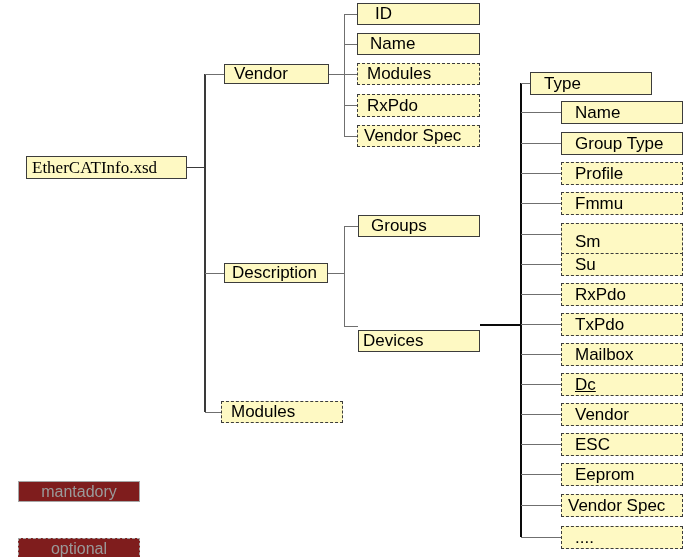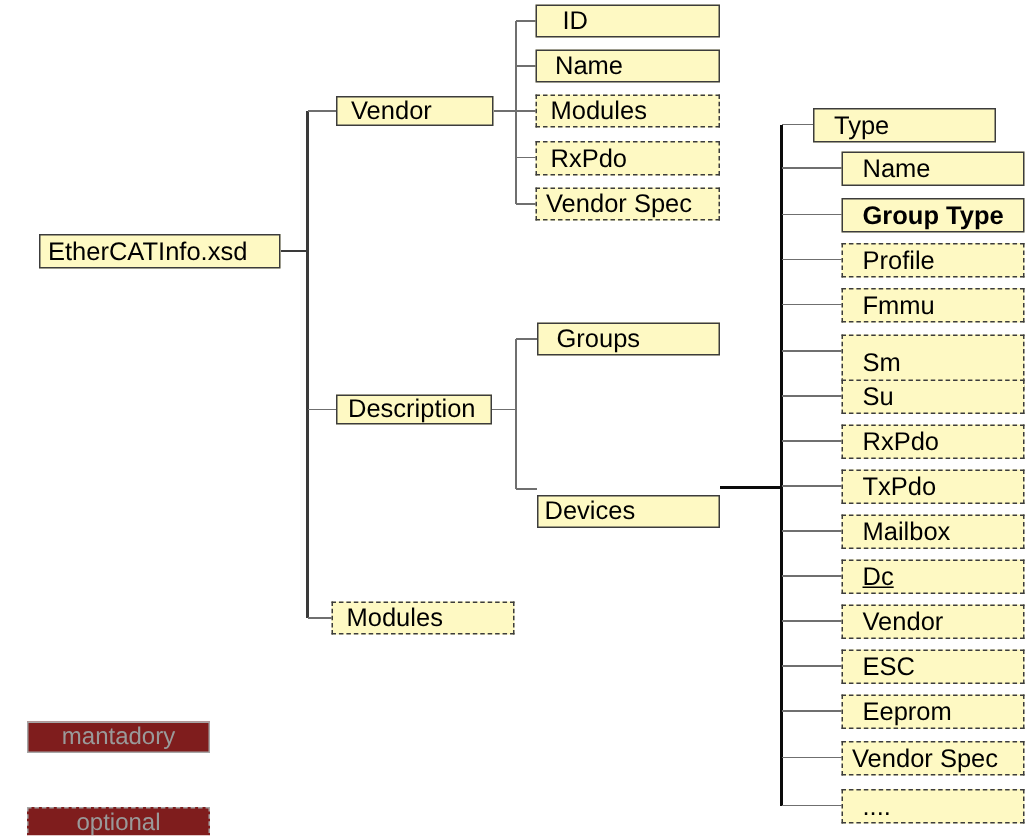--- a/index.html
+++ b/index.html
@@ -94,38 +94,38 @@
     <line class="ln" x1="521" y1="324" x2="561" y2="324"></line>
     <line class="ln" x1="521" y1="354" x2="561" y2="354"></line>
     <line class="ln" x1="521" y1="384" x2="561" y2="384"></line>
     <line class="ln" x1="521" y1="414" x2="561" y2="414"></line>
     <line class="ln" x1="521" y1="444" x2="561" y2="444"></line>
     <line class="ln" x1="521" y1="474" x2="561" y2="474"></line>
     <line class="ln" x1="521" y1="505" x2="561" y2="505"></line>
     <line class="ln" x1="521" y1="537" x2="561" y2="537"></line>
   </svg>
 
-  <div class="node solid" style="left:26px; top:156px; width:161px; height:23px; padding-left:5px;">EtherCATInfo.xsd</div>
+  <div class="node solid" style="left:26px; top:156px; width:161px; height:23px; padding-left:5px;font-family:Liberation Serif, serif;">EtherCATInfo.xsd</div>
 
   <div class="node solid" style="left:224px; top:64px; width:105px; height:20px;">Vendor</div>
   <div class="node solid" style="left:224px; top:263px; width:104px; height:20px; padding-left:7px;">Description</div>
   <div class="node dashed" style="left:221px; top:401px; width:122px; height:22px;">Modules</div>
 
   <div class="node solid" style="left:357px; top:3px;   width:123px; height:22px; padding-left:17px;">ID</div>
   <div class="node solid" style="left:357px; top:33px;  width:123px; height:22px; padding-left:12px;">Name</div>
   <div class="node dashed" style="left:357px; top:63px;  width:123px; height:22px;">Modules</div>
   <div class="node dashed" style="left:357px; top:94px;  width:123px; height:23px;">RxPdo</div>
   <div class="node dashed" style="left:357px; top:125px; width:123px; height:22px; padding-left:6px;">Vendor Spec</div>
 
   <div class="node solid" style="left:358px; top:215px; width:122px; height:22px; padding-left:12px;">Groups</div>
   <div class="node solid" style="left:358px; top:315px; width:122px; height:22px; padding-left:4px;margin-top:15px;">Devices</div>
 
-  <div class="node solid" style="left:542px; top:72px;  width:122px; height:23px; padding-left:13px;">Type</div>
+  <div class="node solid" style="left:530px; top:72px;  width:122px; height:23px; padding-left:13px;">Type</div>
   <div class="node solid" style="left:561px; top:101px; width:122px; height:23px; padding-left:13px;">Name</div>
-  <div class="node solid" style="left:561px; top:132px; width:122px; height:23px; padding-left:13px;font-weight:bold;">Group Type</div>
+  <div class="node solid" style="left:561px; top:132px; width:122px; height:23px; padding-left:13px;">Group Type</div>
   <div class="node dashed" style="left:561px; top:162px; width:122px; height:23px; padding-left:13px;">Profile</div>
   <div class="node dashed" style="left:561px; top:192px; width:122px; height:23px; padding-left:13px;">Fmmu</div>
   <div class="node dashed" style="left:561px; top:223px; width:122px; height:37px; padding-left:13px;">Sm</div>
   <div class="node dashed" style="left:561px; top:253px; width:122px; height:23px; padding-left:13px;">Su</div>
   <div class="node dashed" style="left:561px; top:283px; width:122px; height:23px; padding-left:13px;">RxPdo</div>
   <div class="node dashed" style="left:561px; top:313px; width:122px; height:23px; padding-left:13px;">TxPdo</div>
   <div class="node dashed" style="left:561px; top:343px; width:122px; height:23px; padding-left:13px;">Mailbox</div>
   <div class="node dashed" style="left:561px; top:373px; width:122px; height:23px; padding-left:13px;text-decoration:underline;">Dc</div>
   <div class="node dashed" style="left:561px; top:403px; width:122px; height:23px; padding-left:13px;">Vendor</div>
   <div class="node dashed" style="left:561px; top:433px; width:122px; height:23px; padding-left:13px;">ESC</div>

